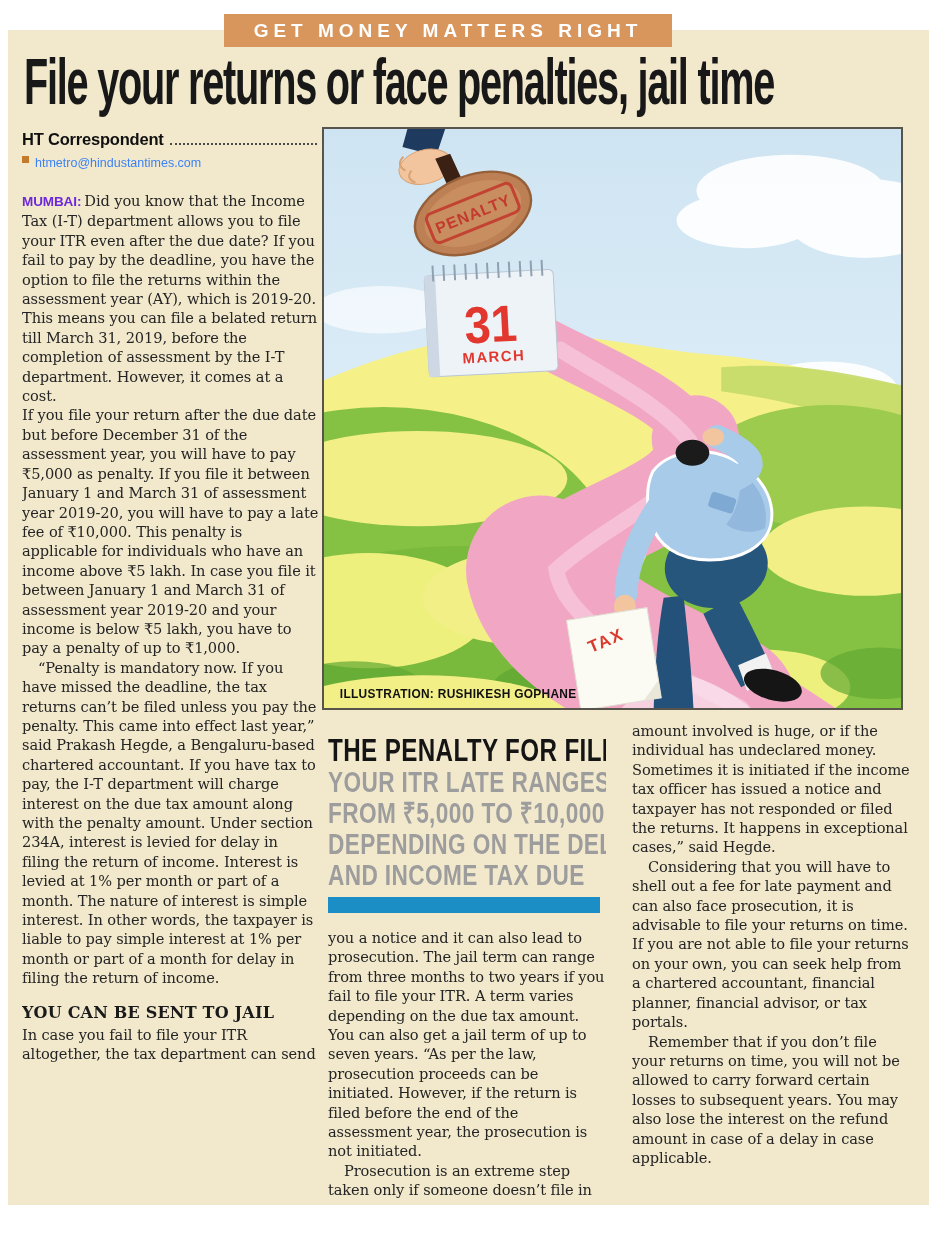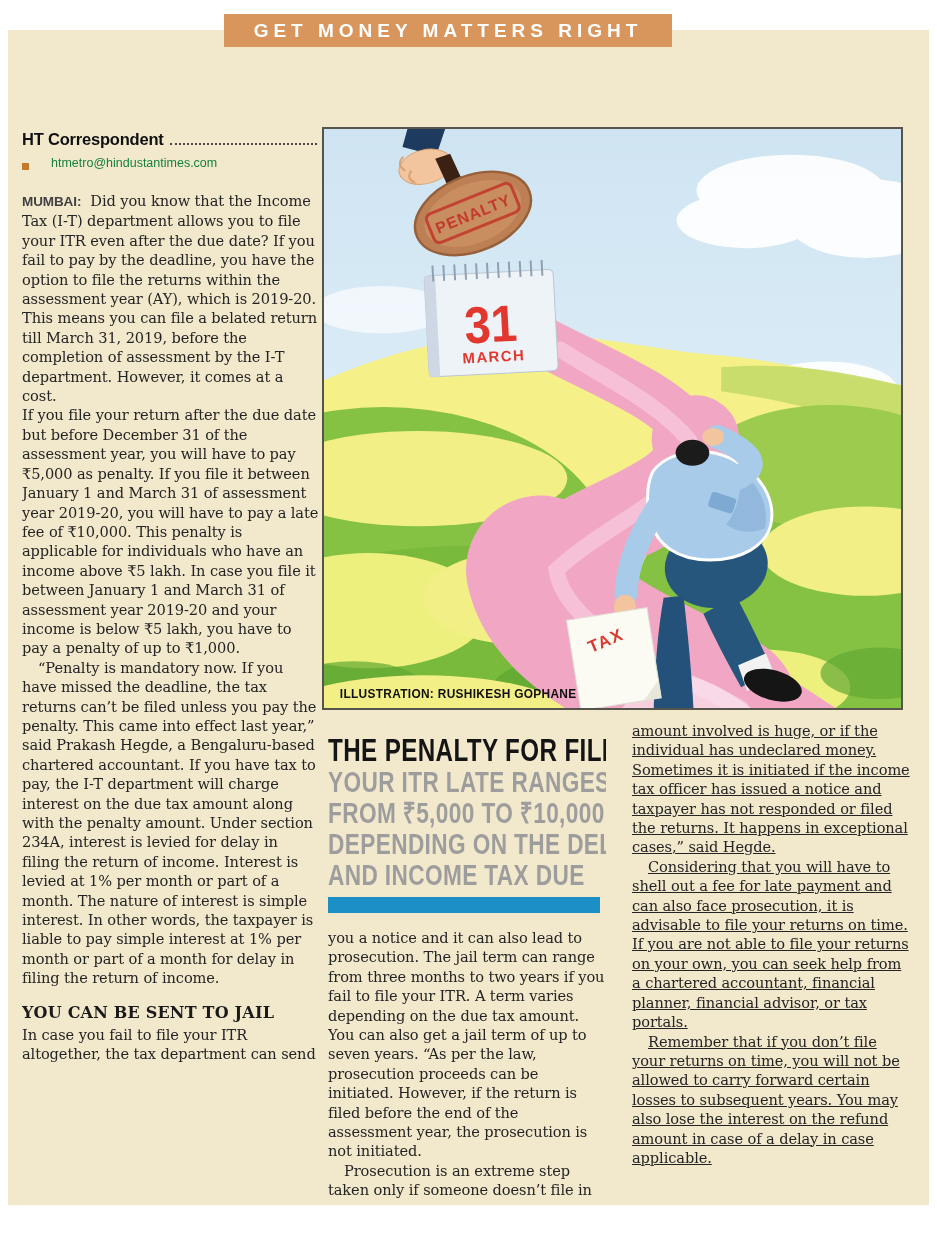--- a/index.html
+++ b/index.html
@@ -23,31 +23,31 @@
   h1.headline{position:absolute;left:24px;top:46px;margin:0;width:905px;height:72px;
               font-family:"Liberation Sans",sans-serif;font-weight:700;font-size:64px;
               letter-spacing:-2px;color:var(--head-ink);line-height:72px;}
   .cond{display:inline-block;transform:scaleX(var(--sx,.8));transform-origin:0 50%;white-space:nowrap;}
   h1 .cond{--sx:.62;}
   
   .byline{position:absolute;left:22px;top:130px;width:297px;font-family:"Liberation Sans",sans-serif;}
   .author-row{display:flex;align-items:center;}
   .author{font-weight:700;font-size:16.5px;color:#101010;letter-spacing:-.2px;white-space:nowrap;}
   .dots{flex:1;border-bottom:2px dotted #4a4a4a;margin:0 2px 3px 6px;height:12px;}
-  .email-row{margin-top:7px;font-size:12.5px;color:#15803d;display:flex;align-items:flex-end;gap:16px;}
+  .email-row{margin-top:7px;font-size:12.5px;color:#3b82f6;display:flex;align-items:flex-start;}
   .sq{width:7px;height:7px;background:var(--bullet);display:inline-block;margin-right:6px;flex:none;}
   
   .col{position:absolute;color:var(--ink);font-size:14.6px;line-height:19.4px;letter-spacing:-.1px;overflow:hidden;}
   .col p{margin:0;}
   .col p.ind{text-indent:16px;}
   .col h3{margin:15px 0 3px 0;font-size:16px;letter-spacing:.2px;color:#1a1a1a;}
-  .dateline{font-family:"Liberation Sans",sans-serif;font-weight:700;font-size:13.5px;color:#404040;margin-right:9px;}
+  .dateline{font-family:"Liberation Sans",sans-serif;font-weight:700;font-size:13.5px;color:#6d28d9;margin-right:3px;}
   .col.left{left:22px;top:191px;width:297px;height:1013px;}
   .col.middle{left:328px;top:734px;width:278px;height:470px;}
-  .col.right{left:632px;top:721px;width:280px;height:483px;text-decoration:underline;}
+  .col.right{left:632px;top:721px;width:280px;height:483px;}
   
   .pq{margin-bottom:15px;font-family:"Liberation Sans",sans-serif;font-weight:700;}
   .pq-line{line-height:31px;height:31px;}
   .pq-line .cond{--sx:.78;letter-spacing:.5px;}
   .pq-line.black{font-size:31px;color:#141414;height:33px;line-height:33px;}
   .pq-line.gray{font-size:29px;color:var(--pq-gray);}
   .pq-bar{width:272px;height:16px;background:var(--pq-bar);margin-top:6px;}
   
   figure.illo{position:absolute;left:322px;top:127px;width:581px;height:583px;margin:0;
               border:2px solid #57544b;box-sizing:border-box;background:#d9ecf7;}
@@ -57,20 +57,23 @@
 </head>
 <body>
 
 <div class="page">
   <div class="cream"></div>
 
   <div class="banner">
     <span>GET MONEY MATTERS RIGHT</span>
   </div>
 
+  <h1 class="headline">
+    <span class="cond">File your returns or face penalties, jail time</span>
+  </h1>
 
   <div class="byline">
     <div class="author-row">
       <span class="author">HT Correspondent</span>
       <span class="dots"></span>
     </div>
     <div class="email-row">
       <span class="sq"></span>
       <span>htmetro@hindustantimes.com</span>
     </div>

